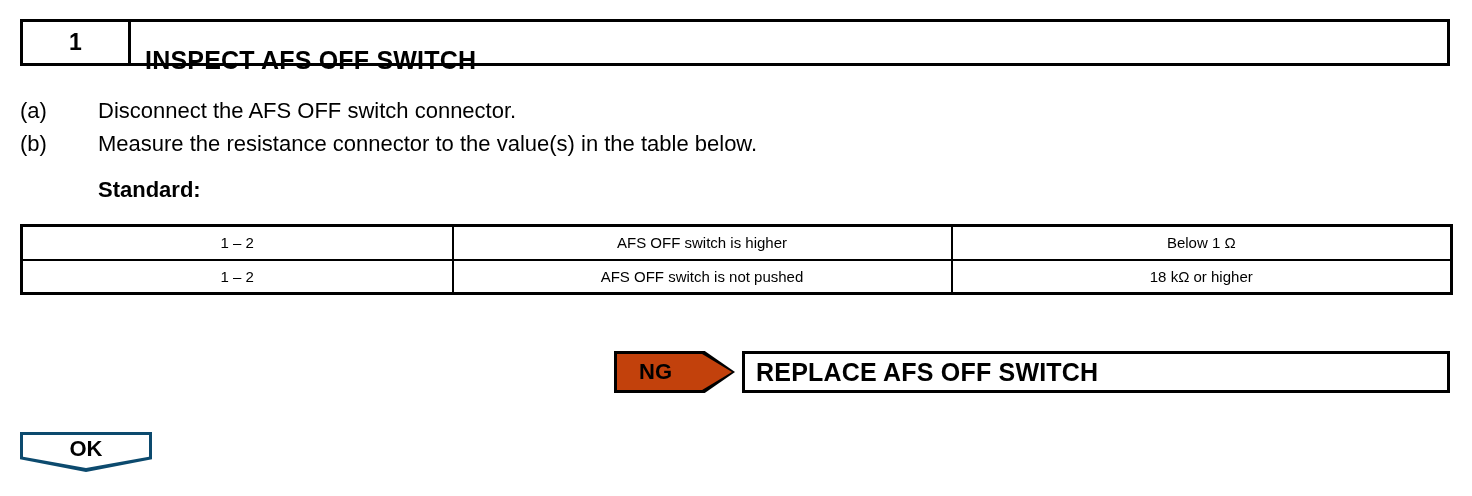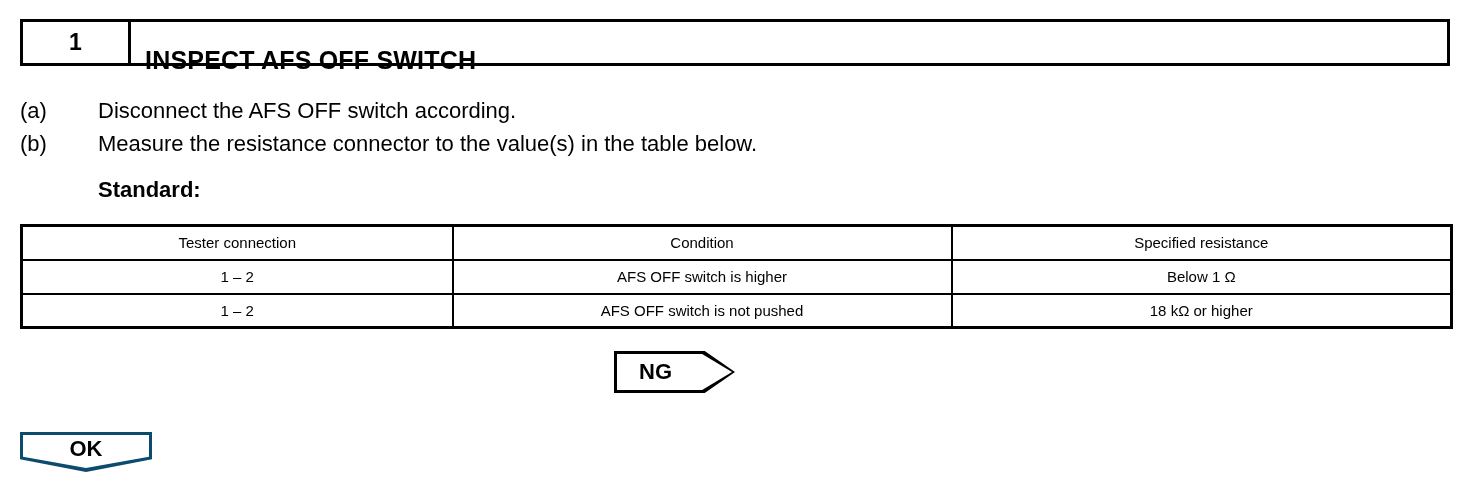--- a/index.html
+++ b/index.html
@@ -130,21 +130,21 @@
     height: 42px;
     background: #000;
     clip-path: polygon(0 0, 75% 0, 100% 50%, 75% 100%, 0 100%);
   }
   .ng-tag-inner {
     position: absolute;
     left: 3px;
     top: 3px;
     width: 115px;
     height: 36px;
-    background: #ffffff;
+    background: #c2410c;
     clip-path: polygon(0 0, 74% 0, 100% 50%, 74% 100%, 0 100%);
     display: flex;
     align-items: center;
     justify-content: flex-start;
     padding-left: 22px;
     box-sizing: border-box;
   }
   .ng-text {
     font-size: 22px;
     font-weight: bold;
@@ -207,56 +207,54 @@
     <span class="step-number">1</span>
   </div>
   <div class="step-title-cell">
     <span class="step-title">INSPECT AFS OFF SWITCH</span>
   </div>
 </div>
 
 <div class="procedure">
   <div class="proc-row">
     <span class="proc-label">(a)</span>
-    <span class="proc-text">Disconnect the AFS OFF switch according.</span>
+    <span class="proc-text">Disconnect the AFS OFF switch connector.</span>
   </div>
   <div class="proc-row">
     <span class="proc-label">(b)</span>
     <span class="proc-text">Measure the resistance connector to the value(s) in the table below.</span>
   </div>
   <div class="standard-row">
     <span class="standard-label">Standard:</span>
   </div>
 </div>
 
 <table class="spec-table">
   <tbody>
-    <tr>
-      <td class="col-tester">Tester connection</td>
-      <td class="col-cond">Condition</td>
-      <td class="col-res">Specified resistance</td>
-    </tr>
     <tr>
       <td class="col-tester">1 – 2</td>
       <td class="col-cond">AFS OFF switch is higher</td>
       <td class="col-res">Below 1 Ω</td>
     </tr>
     <tr>
       <td class="col-tester">1 – 2</td>
       <td class="col-cond">AFS OFF switch is not pushed</td>
       <td class="col-res">18 kΩ or higher</td>
     </tr>
   </tbody>
 </table>
 
 <div class="ng-branch">
   <div class="ng-tag">
     <div class="ng-tag-inner">
       <span class="ng-text">NG</span>
     </div>
   </div>
+  <div class="ng-action-box">
+    <span class="ng-action-text">REPLACE AFS OFF SWITCH</span>
+  </div>
 </div>
 
 <div class="ok-tag">
   <div class="ok-tag-inner">
     <span class="ok-text">OK</span>
   </div>
 </div>
 
 </body></html>

